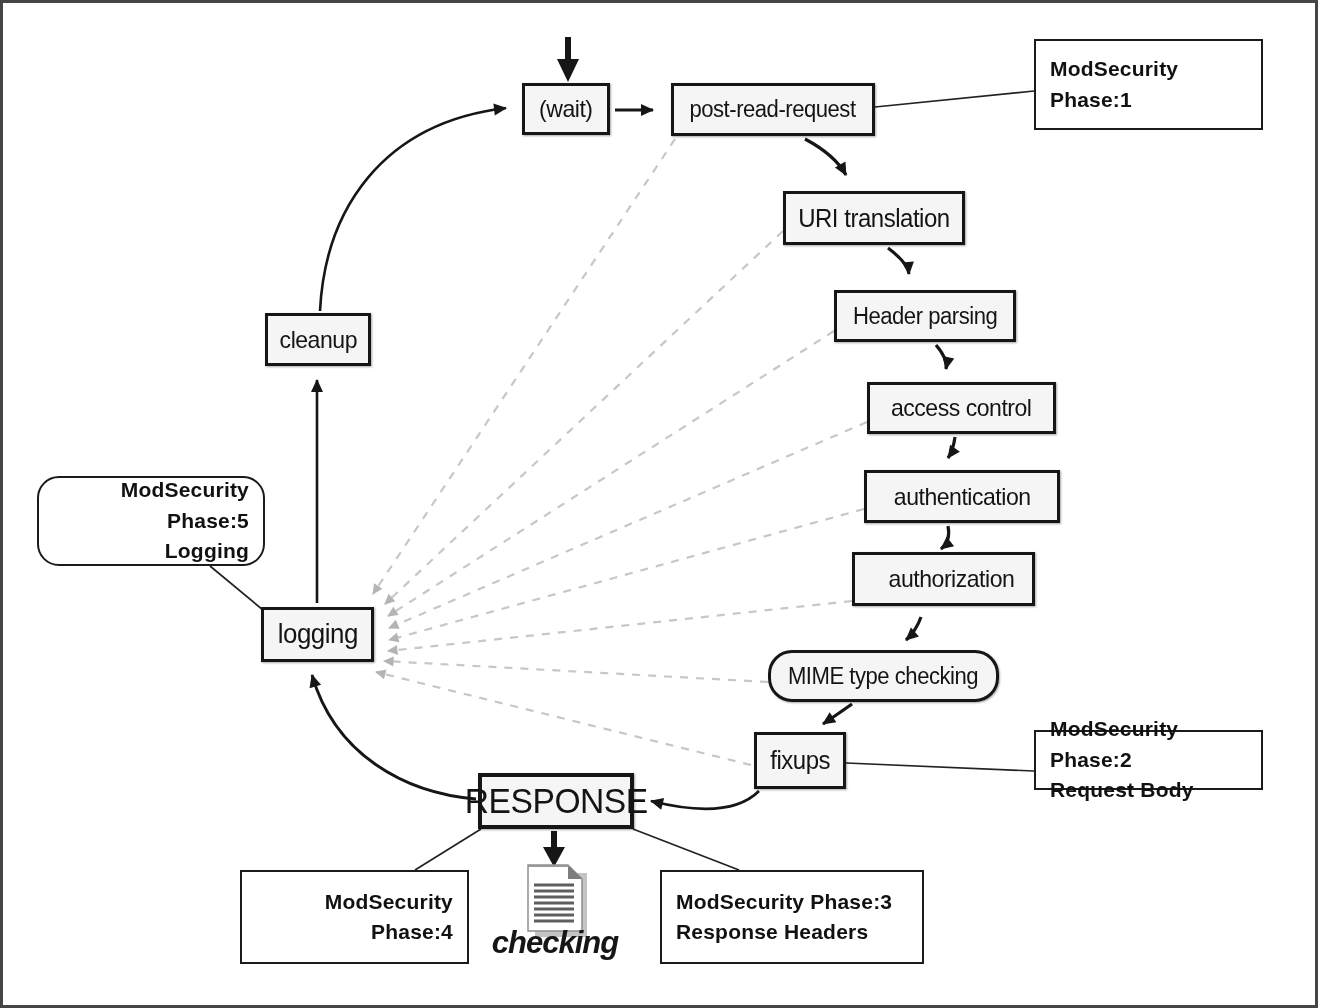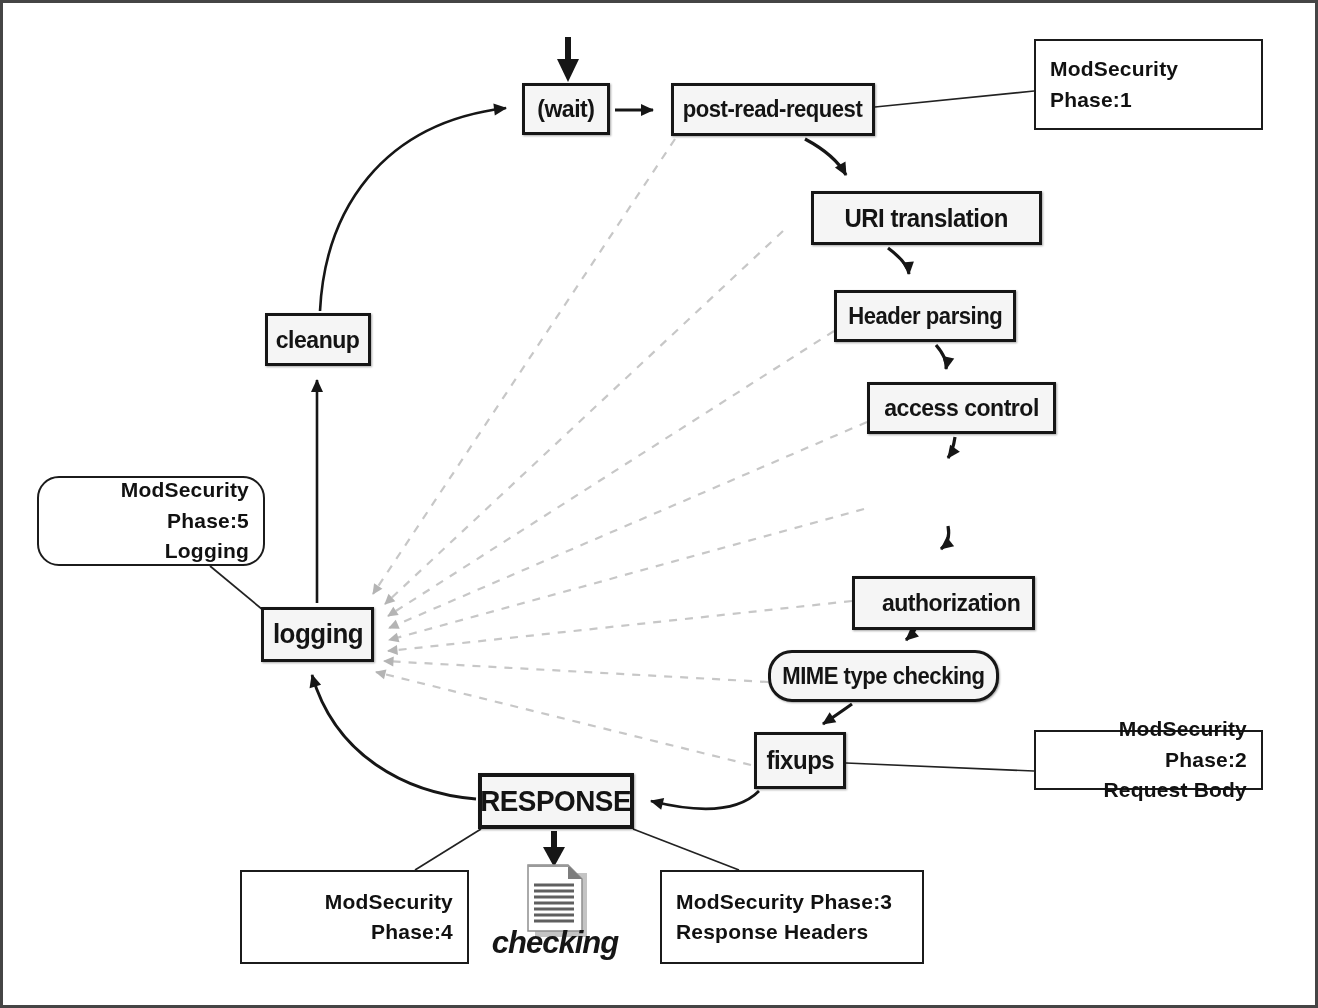--- a/index.html
+++ b/index.html
@@ -25,21 +25,21 @@
   }
   .node {
     position: absolute;
     box-sizing: border-box;
     background: #f5f5f5;
     border: 3px solid #161616;
     display: flex;
     align-items: center;
     justify-content: center;
     color: #141414;
-    font-weight: 700;
+    font-weight: 400;
     letter-spacing: -0.5px;
     box-shadow: 1px 1px 2px rgba(0,0,0,0.35);
     white-space: nowrap;
   }
   .node .lbl { transform: scaleX(0.96); }
   .annot {
     position: absolute;
     box-sizing: border-box;
     background: #ffffff;
     border: 2px solid #1b1b1b;
@@ -137,52 +137,55 @@
       </g>
     </g>
   </svg>
 
   <div class="node" style="left:519px; top:80px; width:88px; height:52px; font-size:24px;">
     <span class="lbl">(wait)</span>
   </div>
   <div class="node" style="left:668px; top:80px; width:204px; height:53px; font-size:23px;">
     <span class="lbl">post-read-request</span>
   </div>
-  <div class="node" style="left:780px; top:188px; width:231px; height:54px; font-size:25px;margin-left:28px;">
+  <div class="node" style="left:780px; top:188px; width:182px; height:54px; font-size:25px;">
     <span class="lbl">URI translation</span>
   </div>
   <div class="node" style="left:831px; top:287px; width:182px; height:52px; font-size:23px;">
     <span class="lbl">Header parsing</span>
   </div>
   <div class="node" style="left:864px; top:379px; width:189px; height:52px; font-size:24px;">
     <span class="lbl">access control</span>
   </div>
-  <div class="node" style="left:849px; top:573px; width:183px; height:54px; font-size:24px;padding-left:16px;">
+  <div class="node" style="left:861px; top:467px; width:196px; height:53px; font-size:24px;">
+    <span class="lbl">authentication</span>
+  </div>
+  <div class="node" style="left:849px; top:549px; width:183px; height:54px; font-size:24px;padding-left:16px;">
     <span class="lbl">authorization</span>
   </div>
   <div class="node" style="left:765px; top:647px; width:231px; height:52px; font-size:23px;border-radius:24px;">
     <span class="lbl">MIME type checking</span>
   </div>
   <div class="node" style="left:751px; top:729px; width:92px; height:57px; font-size:25px;">
     <span class="lbl">fixups</span>
   </div>
-  <div class="node" style="left:475px; top:770px; width:156px; height:56px; font-size:29px; border-width:4px;">
+  <div class="node" style="left:475px; top:770px; width:156px; height:56px; font-size:35px; border-width:4px;">
     <span class="lbl">RESPONSE</span>
   </div>
   <div class="node" style="left:258px; top:604px; width:113px; height:55px; font-size:27px;">
     <span class="lbl">logging</span>
   </div>
   <div class="node" style="left:262px; top:310px; width:106px; height:53px; font-size:24px;">
     <span class="lbl">cleanup</span>
   </div>
 
   <div class="annot align-left" style="left:1031px; top:36px; width:229px; height:91px;">
     <span>ModSecurity Phase:1</span>
   </div>
-  <div class="annot align-left" style="left:1031px; top:727px; width:229px; height:60px;text-align:right;">
+  <div class="annot align-left" style="left:1031px; top:727px; width:229px; height:60px;">
     <span>ModSecurity Phase:2</span>
     <span>Request Body</span>
   </div>
   <div class="annot align-left" style="left:657px; top:867px; width:264px; height:94px;">
     <span>ModSecurity Phase:3</span>
     <span>Response Headers</span>
   </div>
   <div class="annot align-right" style="left:237px; top:867px; width:229px; height:94px;">
     <span>ModSecurity Phase:4</span>
   </div>

